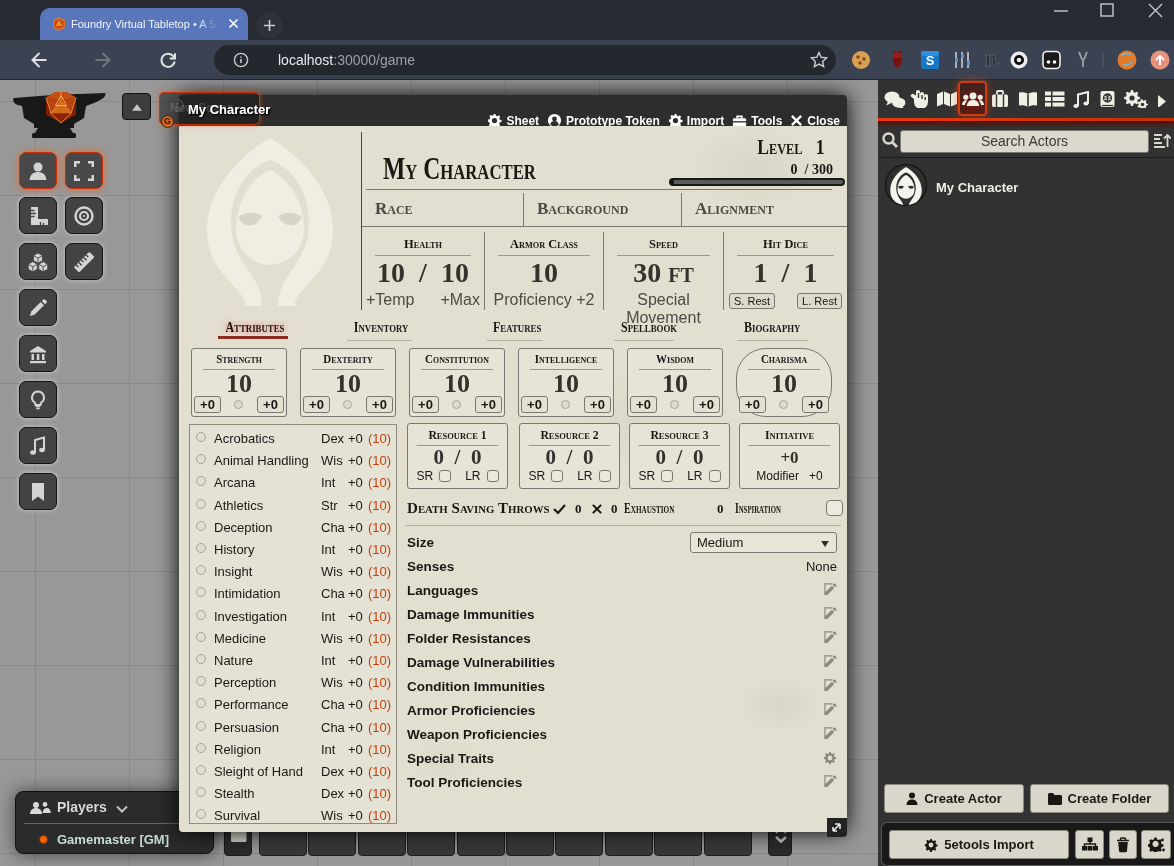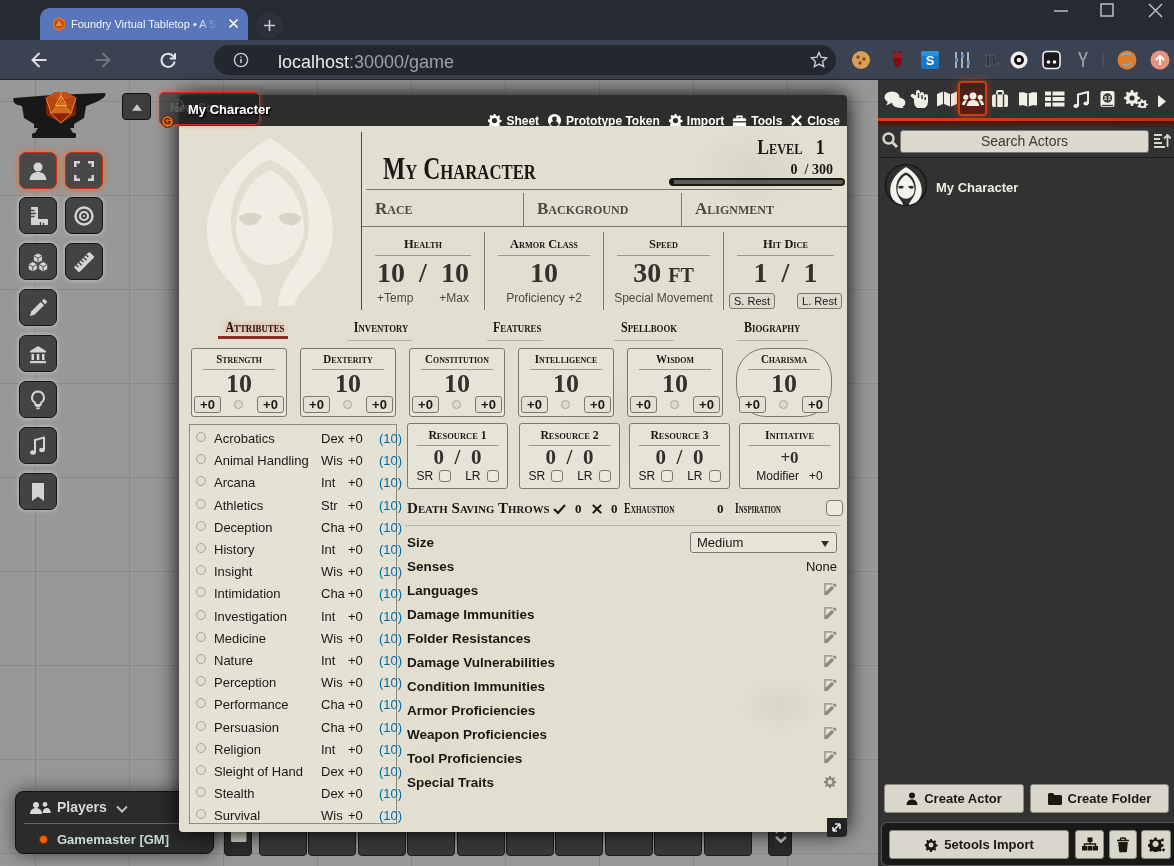--- a/index.html
+++ b/index.html
@@ -8,21 +8,21 @@
 #stage { position:relative; width:1174px; height:866px; }
 
 
 #titlebar { position:absolute; left:0; top:0; width:1174px; height:40px; background:#262a33; }
 #tab { position:absolute; left:40px; top:8px; width:208px; height:32px; background:#5a76ba; border-radius:10px 10px 0 0; }
 #tab .title { position:absolute; left:31px; top:9.5px; width:152px; font-size:11px; color:#f2f3f5; white-space:nowrap; overflow:hidden; }
 #tab .fade { position:absolute; right:24px; top:5px; width:26px; height:22px; background:linear-gradient(90deg,rgba(90,118,186,0),#5a76ba 75%); }
 #newtab { position:absolute; left:256px; top:12px; width:27px; height:27px; border-radius:50%; background:#2d313a; }
 #toolbar { position:absolute; left:0; top:40px; width:1174px; height:40px; background:#3b4251; border-bottom:1px solid #23262c; }
 #urlpill { position:absolute; left:214px; top:45px; width:622px; height:30px; background:#23272e; border-radius:15px; }
-#urlpill .url { position:absolute; left:64px; top:7px; font-size:18px; color:#e8eaed; }
+#urlpill .url { position:absolute; left:64px; top:7px; font-size:14px; color:#e8eaed; }
 #urlpill .url span { color:#9aa0a6; }
 
 
 #canvas { position:absolute; left:0; top:80px; width:1174px; height:786px; background:#989898;
   background-image:
     linear-gradient(rgba(40,40,40,0.13) 1px, transparent 1px),
     linear-gradient(90deg, rgba(40,40,40,0.13) 1px, transparent 1px);
   background-size:94px 94px; background-position:35px 21px; }
 
 
@@ -72,21 +72,21 @@
 #nmline { position:absolute; left:187px; top:63px; width:466px; height:1px; background:#7a7971; }
 .frow { position:absolute; left:183px; top:67px; width:485px; height:33px; }
 .frow .cell { position:absolute; top:0; height:33px; border-right:1px solid #7a7971; }
 .flab { font-size:17px; color:#4b4a44; padding:6px 0 0 13px; }
 #frowline { position:absolute; left:183px; top:100px; width:485px; height:1px; background:#7a7971; }
 
 .stat { position:absolute; top:106px; height:78px; border-right:1px solid #7a7971; text-align:center; }
 .stat:last-child { border-right:none; }
 .stat .lb { font-size:13.5px; color:#191813; display:block; margin:4px 9px 0; border-bottom:1px solid #98958a; padding-bottom:3px; transform:scaleX(0.92); }
 .stat .vl { font-size:28px; line-height:31px; margin-top:1px; color:#33322c; }
-.stat .sub { font-size:12px; color:#4b4a44; margin-top:3px; }
+.stat .sub { font-size:16px; color:#4b4a44; margin-top:3px; }
 .rbtn { display:inline-block; border:1px solid #7a7971; border-radius:3px; background:#dcdacd; font-size:11px; padding:1px 4px; color:#191813; white-space:nowrap; }
 
 
 #tabs { position:absolute; left:0; top:189px; width:668px; height:26px; }
 #tabs .tb { position:absolute; top:4px; height:22px; font-size:15px; color:#191813; text-align:center; border-bottom:1px solid #b5b3a4; }
 #tabs .tb span { display:inline-block; transform:scaleX(0.8); transform-origin:50% 0; white-space:nowrap; }
 #tabs .tb.act { border-bottom:3px solid #8b2e22; height:20px; }
 #tabs .tb.act span { text-shadow:0 0 7px rgba(255,30,10,0.6); }
 
 
@@ -97,21 +97,21 @@
 .mbox { position:absolute; width:27px; height:17px; background:#e3e1d3; border:1px solid #7a7971; border-radius:3px; font-size:13px; font-weight:bold; line-height:15px; color:#191813; }
 .pip { position:absolute; left:50%; margin-left:-5px; top:4px; width:9px; height:9px; border:1px solid #a7a598; border-radius:50%; background:#dedcd0; }
 
 
 #skills { position:absolute; left:10px; top:298px; width:208px; height:400px; border:1px solid #8d8a7e; background:#e4e2d4; }
 .sk { position:absolute; left:0; width:206px; height:22px; font-size:13px; color:#191813; }
 .sk .cir { position:absolute; left:6px; top:4px; width:10px; height:10px; border:1px solid #a7a598; border-radius:50%; background:#e0ded0; }
 .sk .nm { position:absolute; left:24px; top:3px; }
 .sk .ab { position:absolute; left:131px; top:3px; width:30px; }
 .sk .md { position:absolute; left:158px; top:3px; width:24px; font-weight:normal;}
-.sk .ps { position:absolute; left:189px; top:3px; color:#0369a1; }
+.sk .ps { position:absolute; left:178px; top:3px; color:#c2410c; }
 
 
 .res { position:absolute; top:297px; width:101px; height:66px; border:1px solid #7a7971; border-radius:3px; background:#e6e4d6; text-align:center; }
 .res .lb { font-size:12.5px; display:block; margin:4px 6px 0; border-bottom:1px solid #98958a; padding-bottom:2px; transform:scaleX(0.94); }
 .res .vl { font-size:21px; color:#33322c; line-height:23px; }
 .res .ft { position:absolute; left:0; right:0; bottom:5px; font-size:12px; color:#191813; display:flex; justify-content:center; gap:6px; align-items:center;}
 .chk { display:inline-block; width:12px; height:12px; border:1px solid #7a7971; border-radius:3px; background:#eceade; vertical-align:middle; }
 
 
 #death { position:absolute; left:226px; top:375px; width:440px; height:18px; font-size:13px; }
@@ -732,30 +732,30 @@
               </svg></div>
           </div>
           <div class="trow">
             <div class="lb">Weapon Proficiencies</div>
             <div class="rt"><svg width="13" height="13" viewBox="0 0 14 14">
                 <path d="M1 10.5 V13 h2.5 L11 5.5 8.5 3 Z M9.5 2 L12 4.5 13.2 3.2 a0.8 0.8 0 0 0 0 -1.2 L11.5 0.8 a0.8 0.8 0 0 0 -1.2 0 Z" fill="#8b887a"></path>
                 <path d="M1 3 v-2 h8 M1 3 v10" stroke="#8b887a" stroke-width="1.3" fill="none"></path>
               </svg></div>
           </div>
           <div class="trow">
+            <div class="lb">Special Traits</div>
+            <div class="rt"><svg width="14" height="14" viewBox="0 0 14 14">
+                <path d="M7 4.6 a2.4 2.4 0 1 0 0 4.8 a2.4 2.4 0 0 0 0 -4.8 z M6.2 1 h1.6 l.3 1.5 1.3.6 1.4-.9 1.1 1.1 -.9 1.4 .6 1.3 1.5.3 v1.6 l-1.5.3 -.6 1.3 .9 1.4 -1.1 1.1 -1.4-.9 -1.3.6 -.3 1.5 h-1.6 l-.3-1.5 -1.3-.6 -1.4.9 -1.1-1.1 .9-1.4 -.6-1.3 -1.5-.3 v-1.6 l1.5-.3 .6-1.3 -.9-1.4 1.1-1.1 1.4.9 1.3-.6 z" fill="#8b887a"></path>
+              </svg></div>
+          </div>
+          <div class="trow">
             <div class="lb">Tool Proficiencies</div>
             <div class="rt"><svg width="13" height="13" viewBox="0 0 14 14">
                 <path d="M1 10.5 V13 h2.5 L11 5.5 8.5 3 Z M9.5 2 L12 4.5 13.2 3.2 a0.8 0.8 0 0 0 0 -1.2 L11.5 0.8 a0.8 0.8 0 0 0 -1.2 0 Z" fill="#8b887a"></path>
                 <path d="M1 3 v-2 h8 M1 3 v10" stroke="#8b887a" stroke-width="1.3" fill="none"></path>
-              </svg></div>
-          </div>
-          <div class="trow">
-            <div class="lb">Special Traits</div>
-            <div class="rt"><svg width="14" height="14" viewBox="0 0 14 14">
-                <path d="M7 4.6 a2.4 2.4 0 1 0 0 4.8 a2.4 2.4 0 0 0 0 -4.8 z M6.2 1 h1.6 l.3 1.5 1.3.6 1.4-.9 1.1 1.1 -.9 1.4 .6 1.3 1.5.3 v1.6 l-1.5.3 -.6 1.3 .9 1.4 -1.1 1.1 -1.4-.9 -1.3.6 -.3 1.5 h-1.6 l-.3-1.5 -1.3-.6 -1.4.9 -1.1-1.1 .9-1.4 -.6-1.3 -1.5-.3 v-1.6 l1.5-.3 .6-1.3 -.9-1.4 1.1-1.1 1.4.9 1.3-.6 z" fill="#8b887a"></path>
               </svg></div>
           </div>
         </div>
     </div>
 
     <div class="abs" style="left:648px;top:723px;width:20px;height:19px;background:#222;border-radius:0 0 4px 0;">
       <svg class="abs" style="left:3px;top:3px" width="13" height="13" viewBox="0 0 13 13">
           <path d="M3 10 L10 3 M10 3 h-5 M10 3 v5 M3 10 h4 M3 10 v-4" stroke="#e8e8e8" stroke-width="1.6" fill="none"></path>
         </svg>
     </div>

